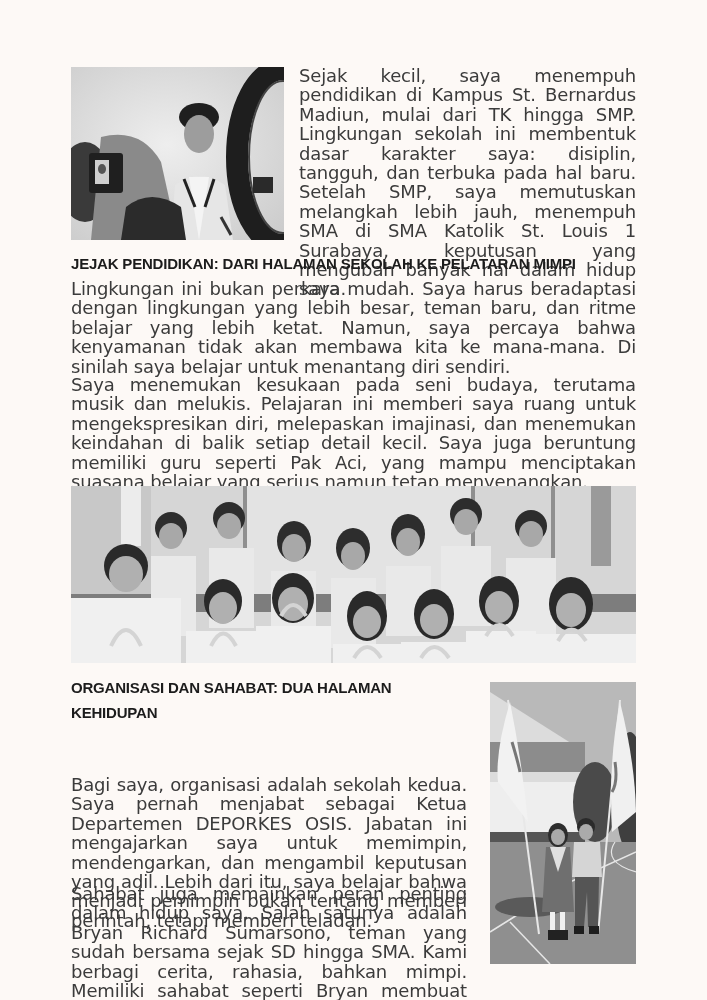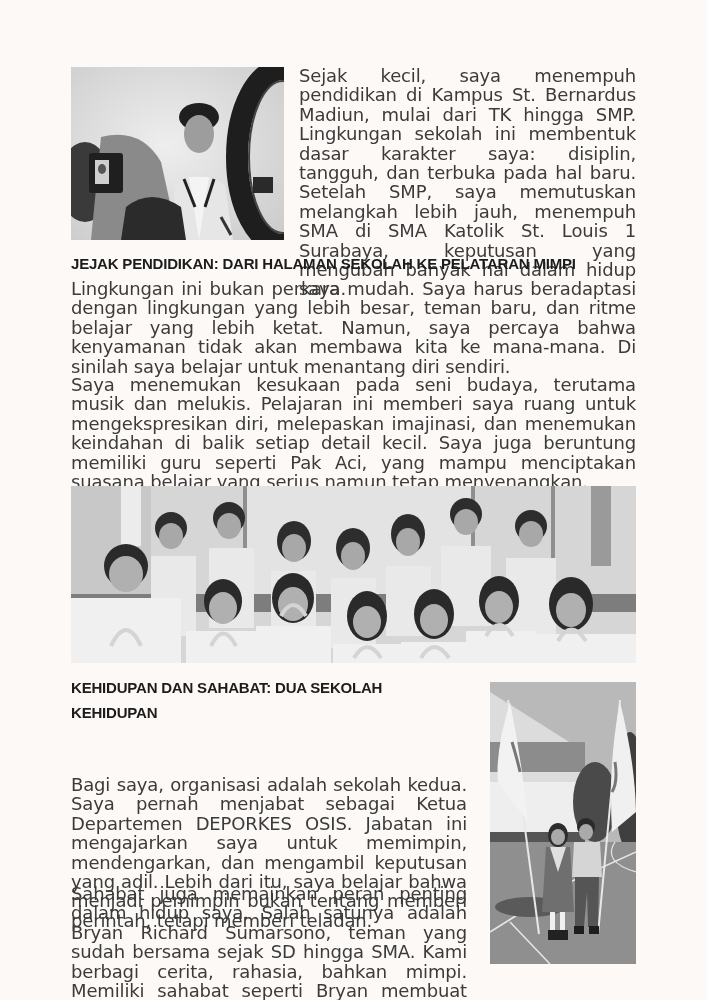--- a/index.html
+++ b/index.html
@@ -141,21 +141,21 @@
       <path d="M140 160 Q152 135 165 160"></path>
       <path d="M210 130 Q222 108 235 130"></path>
       <path d="M283 172 Q296 150 310 172"></path>
       <path d="M350 172 Q363 150 378 172"></path>
       <path d="M415 150 Q428 128 442 150"></path>
       <path d="M487 155 Q500 132 515 155"></path>
     </g>
   </svg>
 </div>
 
-<h2 class="abs heading" style="left:71px; top:675px; width:360px;">KEHIDUPAN DAN SAHABAT: DUA SEKOLAH KEHIDUPAN</h2>
+<h2 class="abs heading" style="left:71px; top:675px; width:360px;">ORGANISASI DAN SAHABAT: DUA HALAMAN KEHIDUPAN</h2>
 
 <p class="abs para" style="left:71px; top:729px; width:396px;margin-top:46px;">Bagi saya, organisasi adalah sekolah kedua. Saya pernah menjabat sebagai Ketua Departemen DEPORKES OSIS. Jabatan ini mengajarkan saya untuk memimpin, mendengarkan, dan mengambil keputusan yang adil. Lebih dari itu, saya belajar bahwa menjadi pemimpin bukan tentang memberi perintah, tetapi memberi teladan.</p>
 <p class="abs para" style="left:71px; top:884px; width:396px;">Sahabat juga memainkan peran penting dalam hidup saya. Salah satunya adalah Bryan Richard Sumarsono, teman yang sudah bersama sejak SD hingga SMA. Kami berbagi cerita, rahasia, bahkan mimpi. Memiliki sahabat seperti Bryan membuat perjalanan sekolah terasa lebih ringan dan berwarna.</p>
 
 <div class="abs photo" style="left:490px; top:682px; width:146px; height:282px;">
   <svg viewBox="0 0 146 282" preserveAspectRatio="none">
 
     <rect width="146" height="282" fill="#b9b9b9"></rect>
 
     <path d="M0 10 L95 70 L95 150 L0 150 Z" fill="#dcdcdc"></path>

